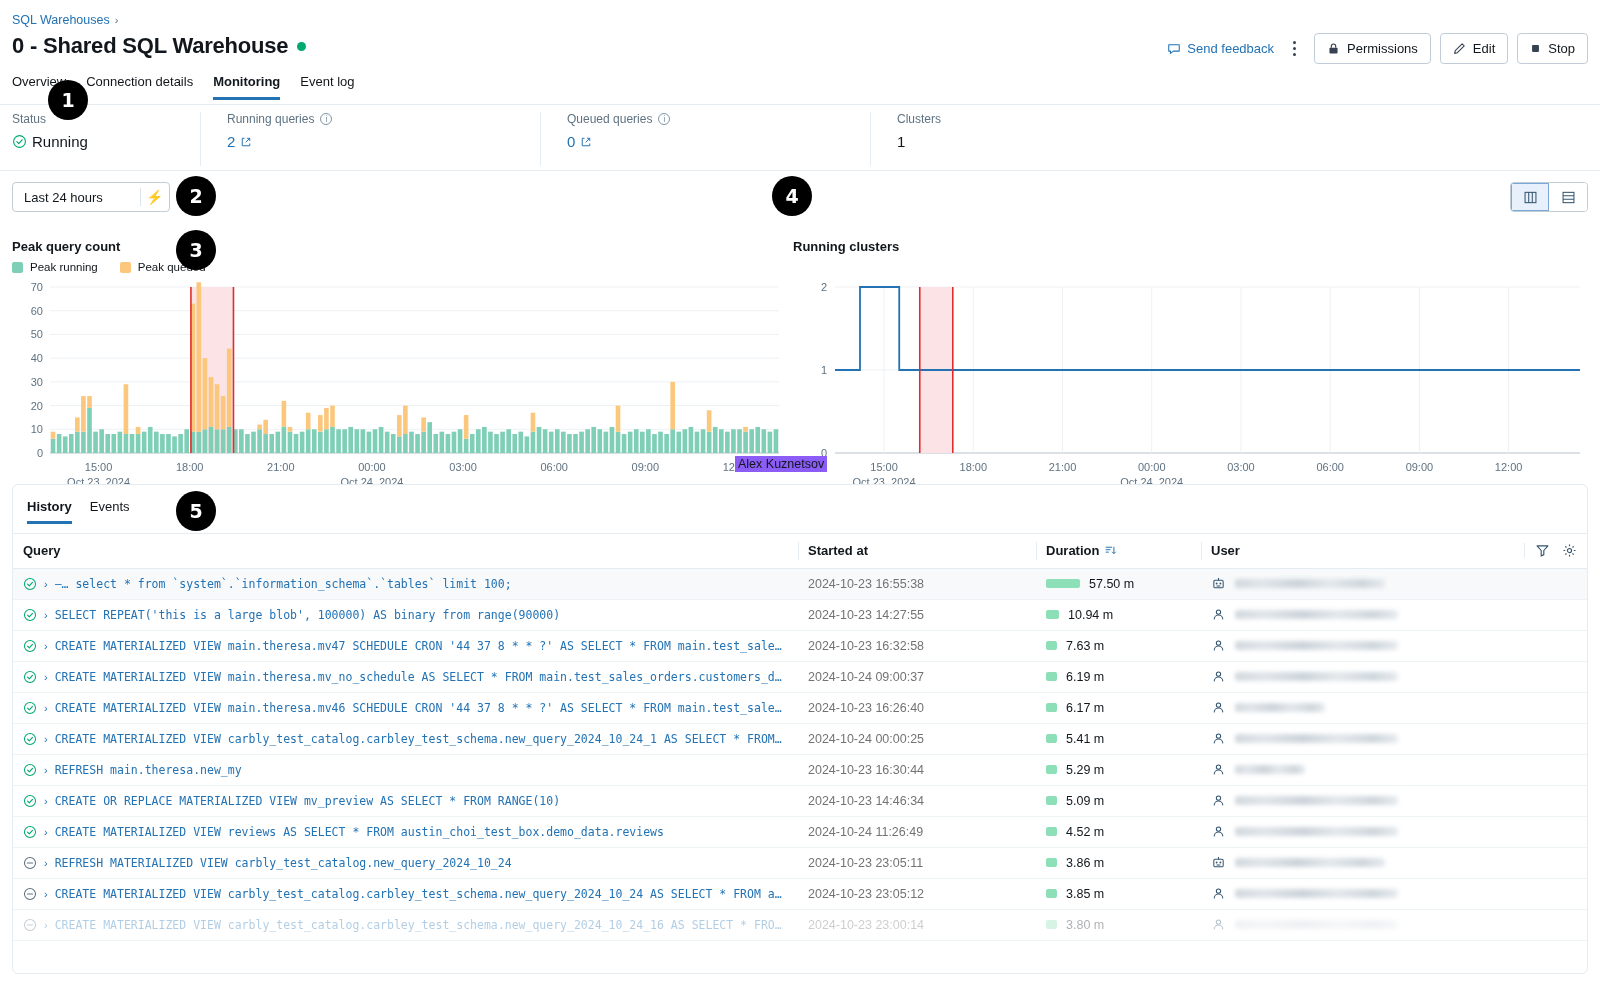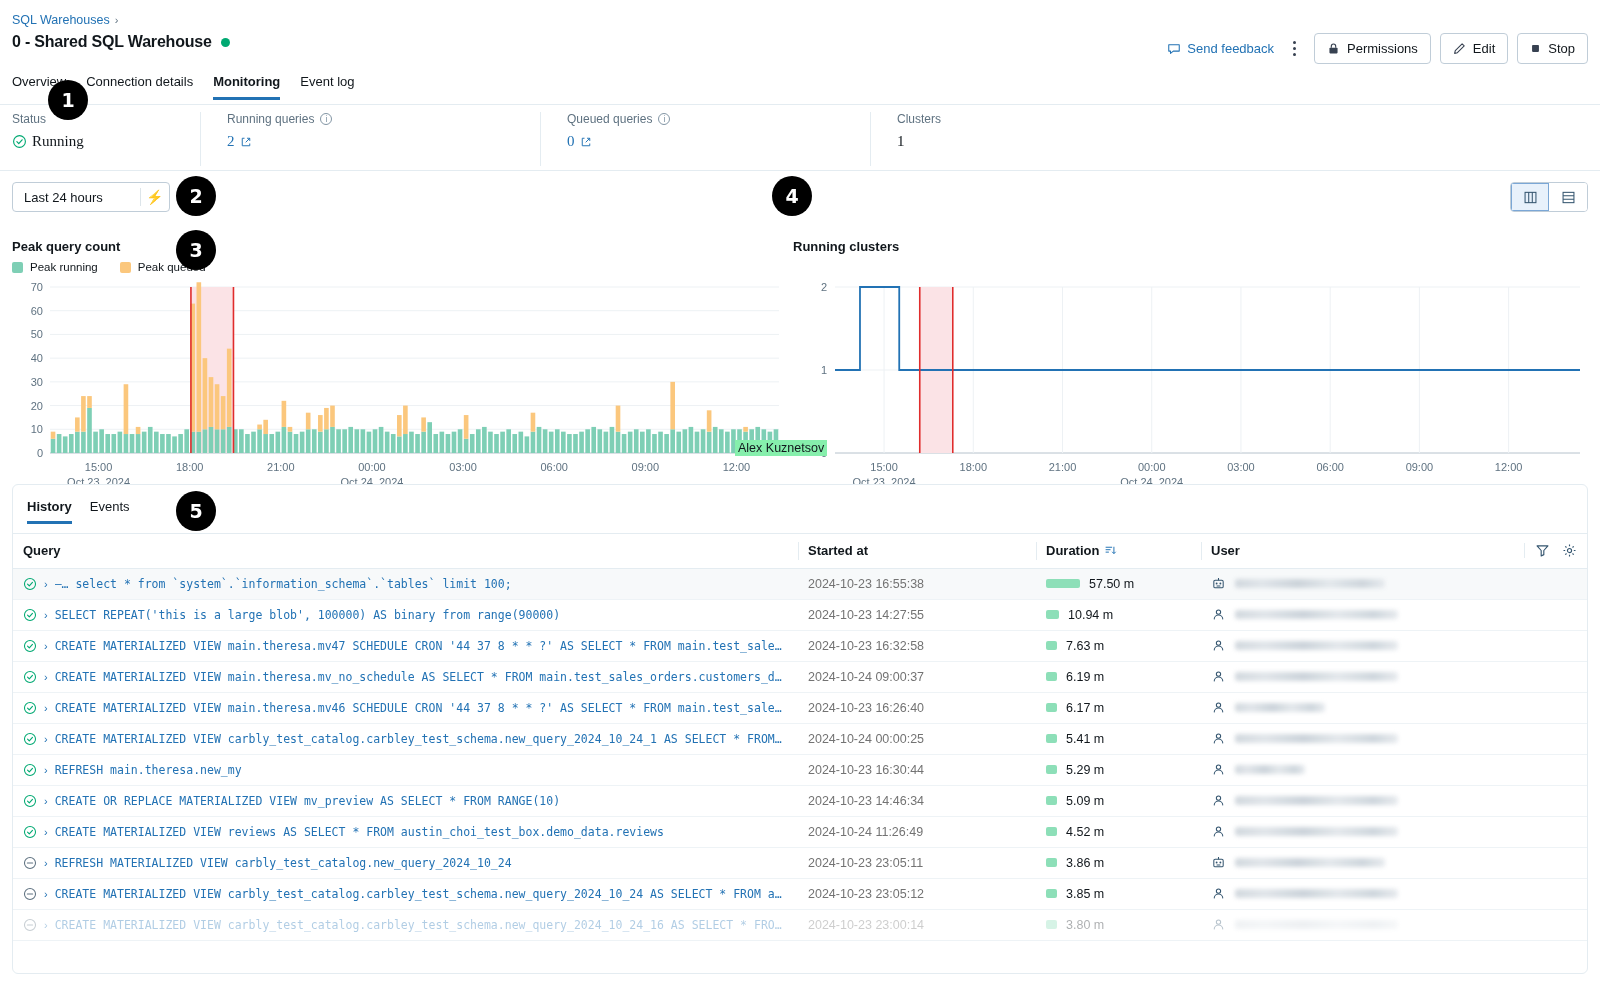--- a/index.html
+++ b/index.html
@@ -21,21 +21,21 @@
     position: absolute; left: 12px; top: 13px;
     font-size: 12.5px; color: #1f57a4;
   }
   .breadcrumb .crumb { color: #2272b4; text-decoration: none; }
   .breadcrumb .sep { color: #5f7281; margin-left: 5px; font-size: 11px; }
 
   .title-row {
     position: absolute; left: 12px; top: 33px;
     display: flex; align-items: center; gap: 9px;
   }
-  .page-title { font-size: 16px; font-weight: 700; letter-spacing: -0.2px; color: #11171c; }
+  .page-title { font-size: 22px; font-weight: 700; letter-spacing: -0.2px; color: #11171c; }
   .status-dot { width: 9px; height: 9px; border-radius: 50%; background: #00a972; }
 
   .header-actions {
     position: absolute; right: 12px; top: 33px;
     display: flex; align-items: center; gap: 9px;
   }
   .link-btn {
     display: flex; align-items: center; gap: 6px;
     color: #2272b4; font-size: 13px; cursor: pointer;
   }
@@ -70,21 +70,21 @@
   .summary {
     position: absolute; left: 0; right: 0; top: 112px; height: 54px;
     display: flex;
   }
   .sum-cell { position: relative; padding-left: 12px; }
   .sum-cell + .sum-cell { border-left: 1px solid #e4ecf1; padding-left: 26px; }
   .sum-label {
     font-size: 12px; color: #5f7281;
     display: flex; align-items: center; gap: 6px;
   }
-  .sum-value { font-size: 15px; margin-top: 7px; display: flex; align-items: center; gap: 5px; font-family: Liberation Serif, serif; }
+  .sum-value { font-size: 15px; margin-top: 7px; display: flex; align-items: center; gap: 5px; }
   .sum-value.link { color: #2272b4; }
   .sum-value.ok { color: #11171c; }
   .info-i {
     width: 12px; height: 12px; border-radius: 50%;
     border: 1px solid #8396a5; color: #8396a5;
     font-size: 9px; line-height: 10px; text-align: center; font-style: normal;
   }
   .summary-rule {
     position: absolute; left: 0; right: 0; top: 170px;
     height: 1px; background: #e4ecf1;
@@ -126,22 +126,22 @@
   .lg-sw { width: 11px; height: 11px; border-radius: 2px; }
   .lg-line { width: 26px; height: 2px; background: #2272b4; }
   .plot { position: absolute; top: 42px; left: 0; }
   .refresh-note {
     position: absolute; font-size: 11.5px; color: #5f7281;
     display: flex; align-items: center; gap: 5px;
   }
 
   
   .presence {
-    position: absolute; left: 735px; top: 440px;
-    font-size: 12.5px; color: #11171c; background: #86efac;
+    position: absolute; left: 735px; top: 456px;
+    font-size: 12.5px; color: #11171c; background: #8b5cf6;
     padding: 1px 3px;
   }
 
   
   .card {
     position: absolute; left: 12px; top: 484px;
     width: 1576px; height: 490px;
     background: #fff; border: 1px solid #e4ecf1; border-radius: 6px;
     overflow: hidden;
   }

